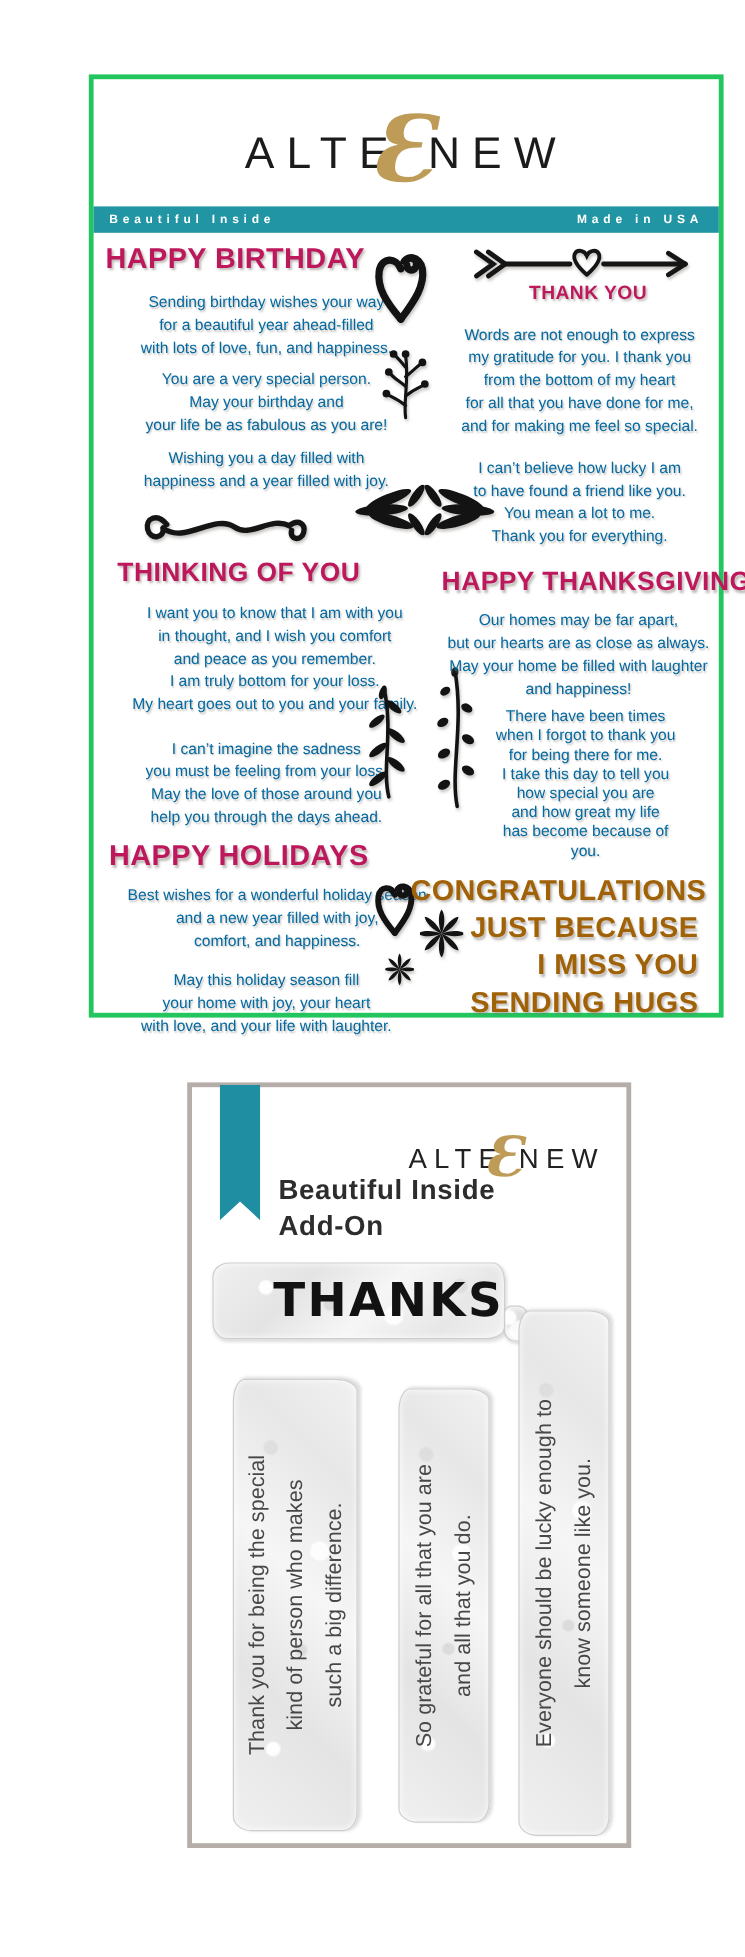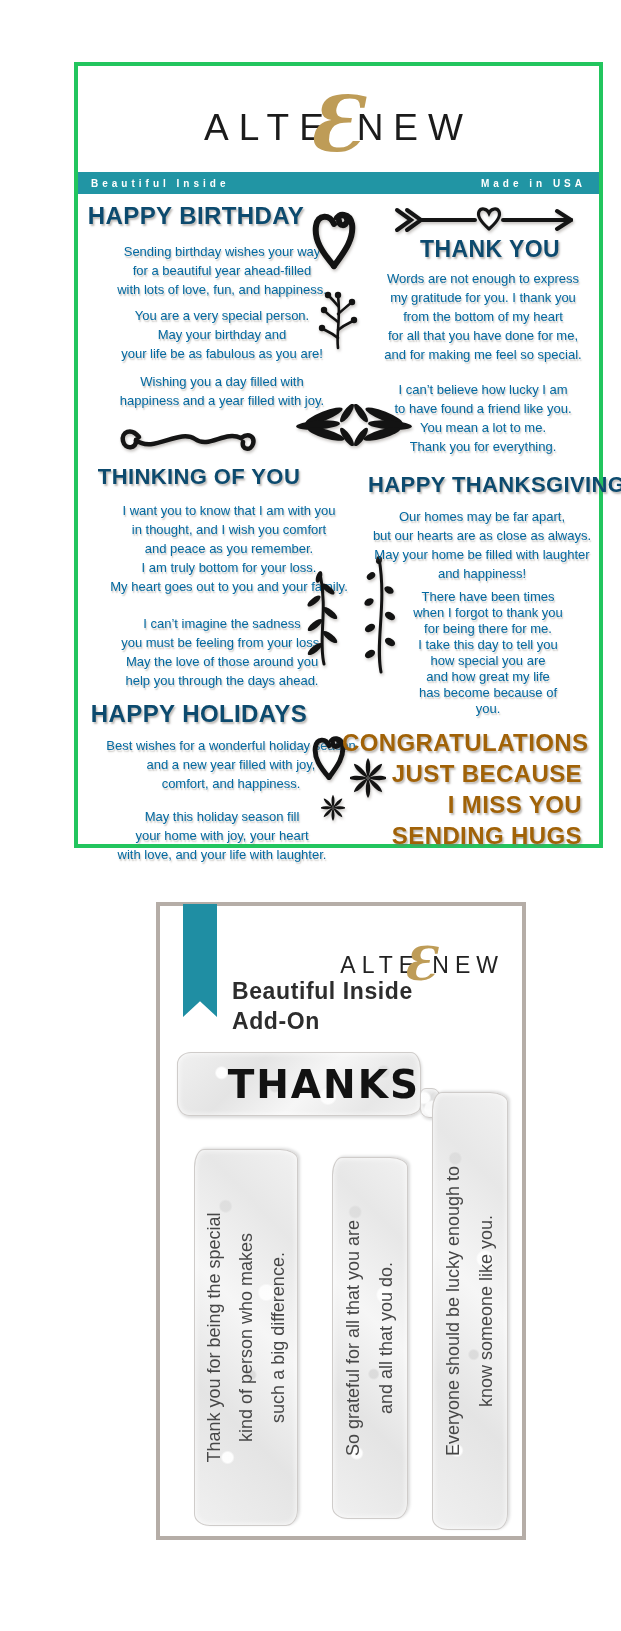--- a/index.html
+++ b/index.html
@@ -19,21 +19,21 @@
   .logo2{position:absolute;top:36px;right:18px;display:flex;align-items:center;
          font-size:23px;letter-spacing:6px;color:#222;}
   .logo2 .amp{font-size:46px;margin:0 -10px 0 -17px;top:-1px;}
 
   
   .bar{position:absolute;left:0;right:0;top:106px;height:22px;background:#2195a4;color:#fff;
        display:flex;justify-content:space-between;align-items:center;padding:0 13px;
        font-size:10px;letter-spacing:4px;font-weight:bold;}
 
   
-  .head{position:absolute;font-weight:bold;color:#0c4a6e;letter-spacing:0.4px;text-align:center;
+  .head{position:absolute;font-weight:bold;color:#be185d;letter-spacing:0.4px;text-align:center;
         white-space:nowrap;text-shadow:1.5px 2px 2px rgba(125,118,110,0.5);}
   .sent{position:absolute;font-size:13px;line-height:19px;color:#0369a1;text-align:center;
         white-space:pre-line;text-shadow:1px 1.5px 1.5px rgba(128,122,114,0.45);}
   .tight{line-height:16px;}
   .shorts{position:absolute;right:17px;top:663px;width:240px;text-align:right;font-weight:bold;
           font-size:24px;color:#a16207;letter-spacing:0.4px;
           text-shadow:1.5px 2px 2px rgba(125,118,110,0.5);}
   .shorts div{height:31px;line-height:28px;}
 
   .decor{position:absolute;filter:drop-shadow(1.5px 2px 1.5px rgba(125,118,110,0.45));}
@@ -233,21 +233,21 @@
       <path d="M10,6 L24,16 L10,26"></path>
         <path d="M20,6 L34,16 L20,26"></path>
       <path d="M34,16 L88,16"></path>
       <path d="M116,16 L184,16"></path>
       <path d="M184,16 L170,7"></path>
         <path d="M184,16 L170,25"></path>
     </g>
     <path d="M102,25 C94,18 90,12 92,7.5 C94,3.5 100,4.5 102,9 C104,4.5 110,3.5 112,7.5 C114,12 110,18 102,25" fill="none" stroke="#151515" stroke-width="3.2"></path>
   </svg>
 
-  <div class="head" style="left:302px;top:170px;width:220px;font-size:23px;">THANK YOU</div>
+  <div class="head" style="left:302px;top:170px;width:220px;font-size:16px;">THANK YOU</div>
   <div class="sent" style="left:292px;top:203px;width:226px;">Words are not enough to express
 my gratitude for you. I thank you
 from the bottom of my heart
 for all that you have done for me,
 and for making me feel so special.</div>
   <div class="sent" style="left:292px;top:314px;width:226px;">I can’t believe how lucky I am
 to have found a friend like you.
 You mean a lot to me.
 Thank you for everything.</div>
 

